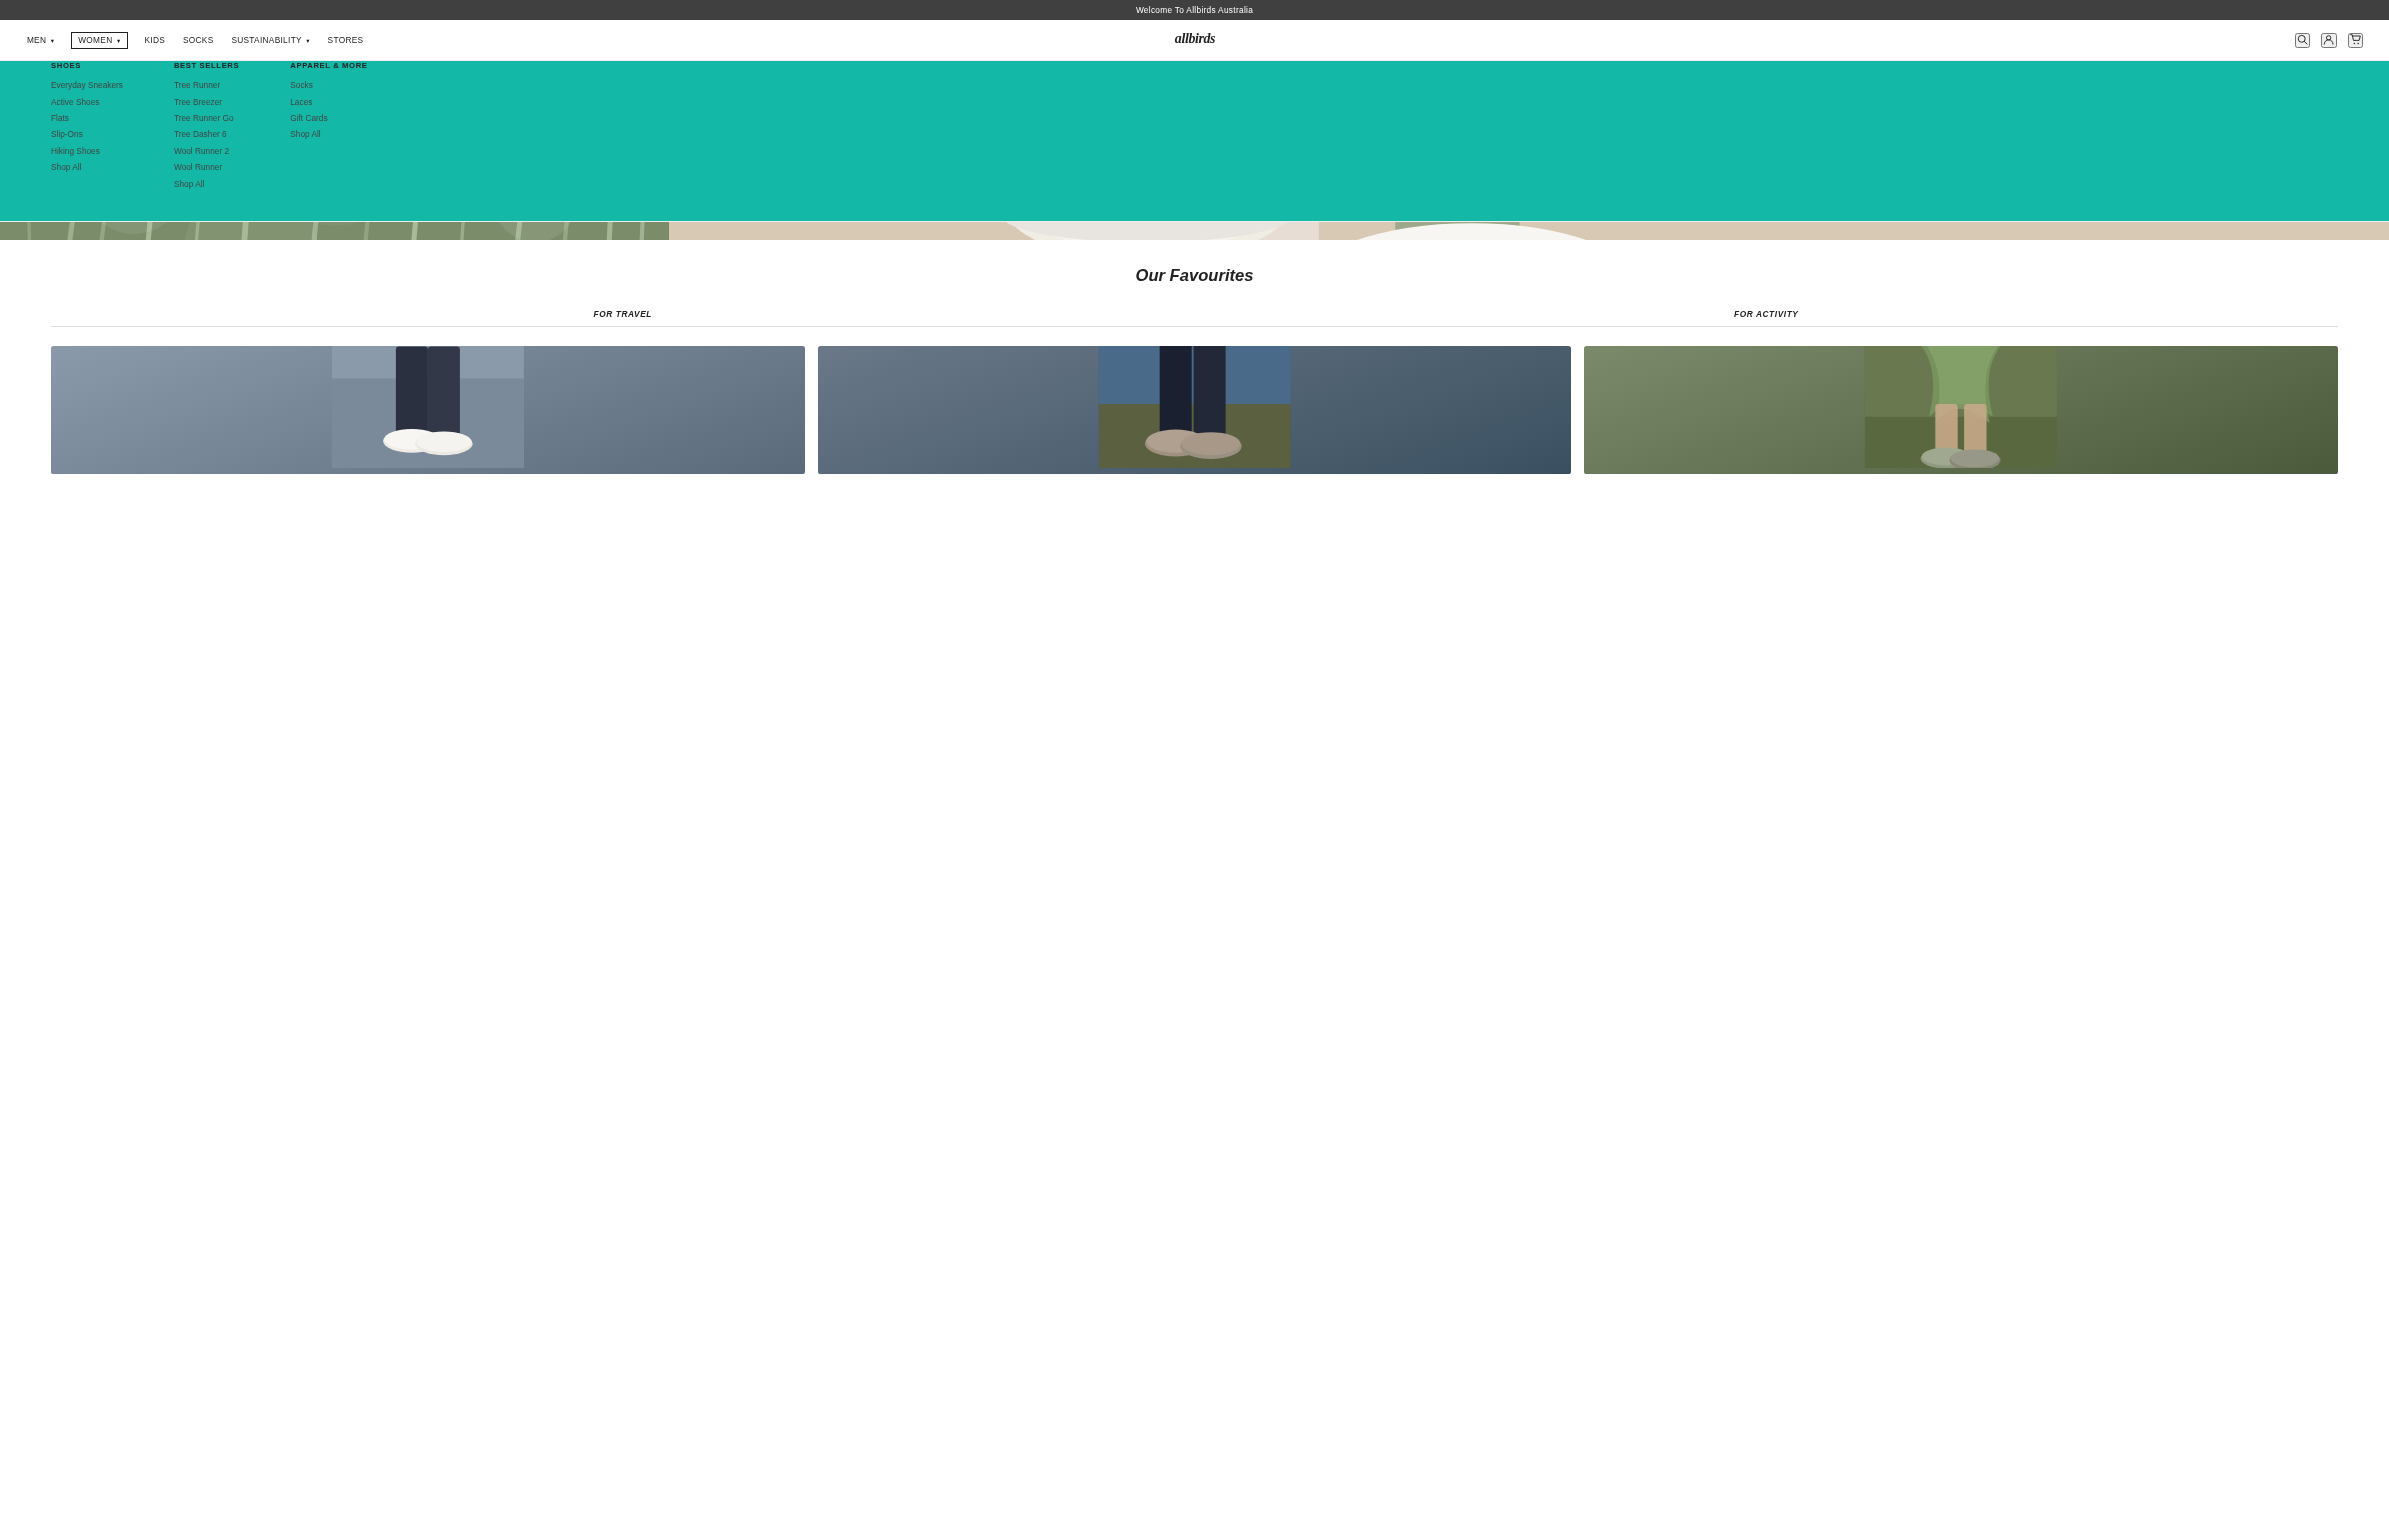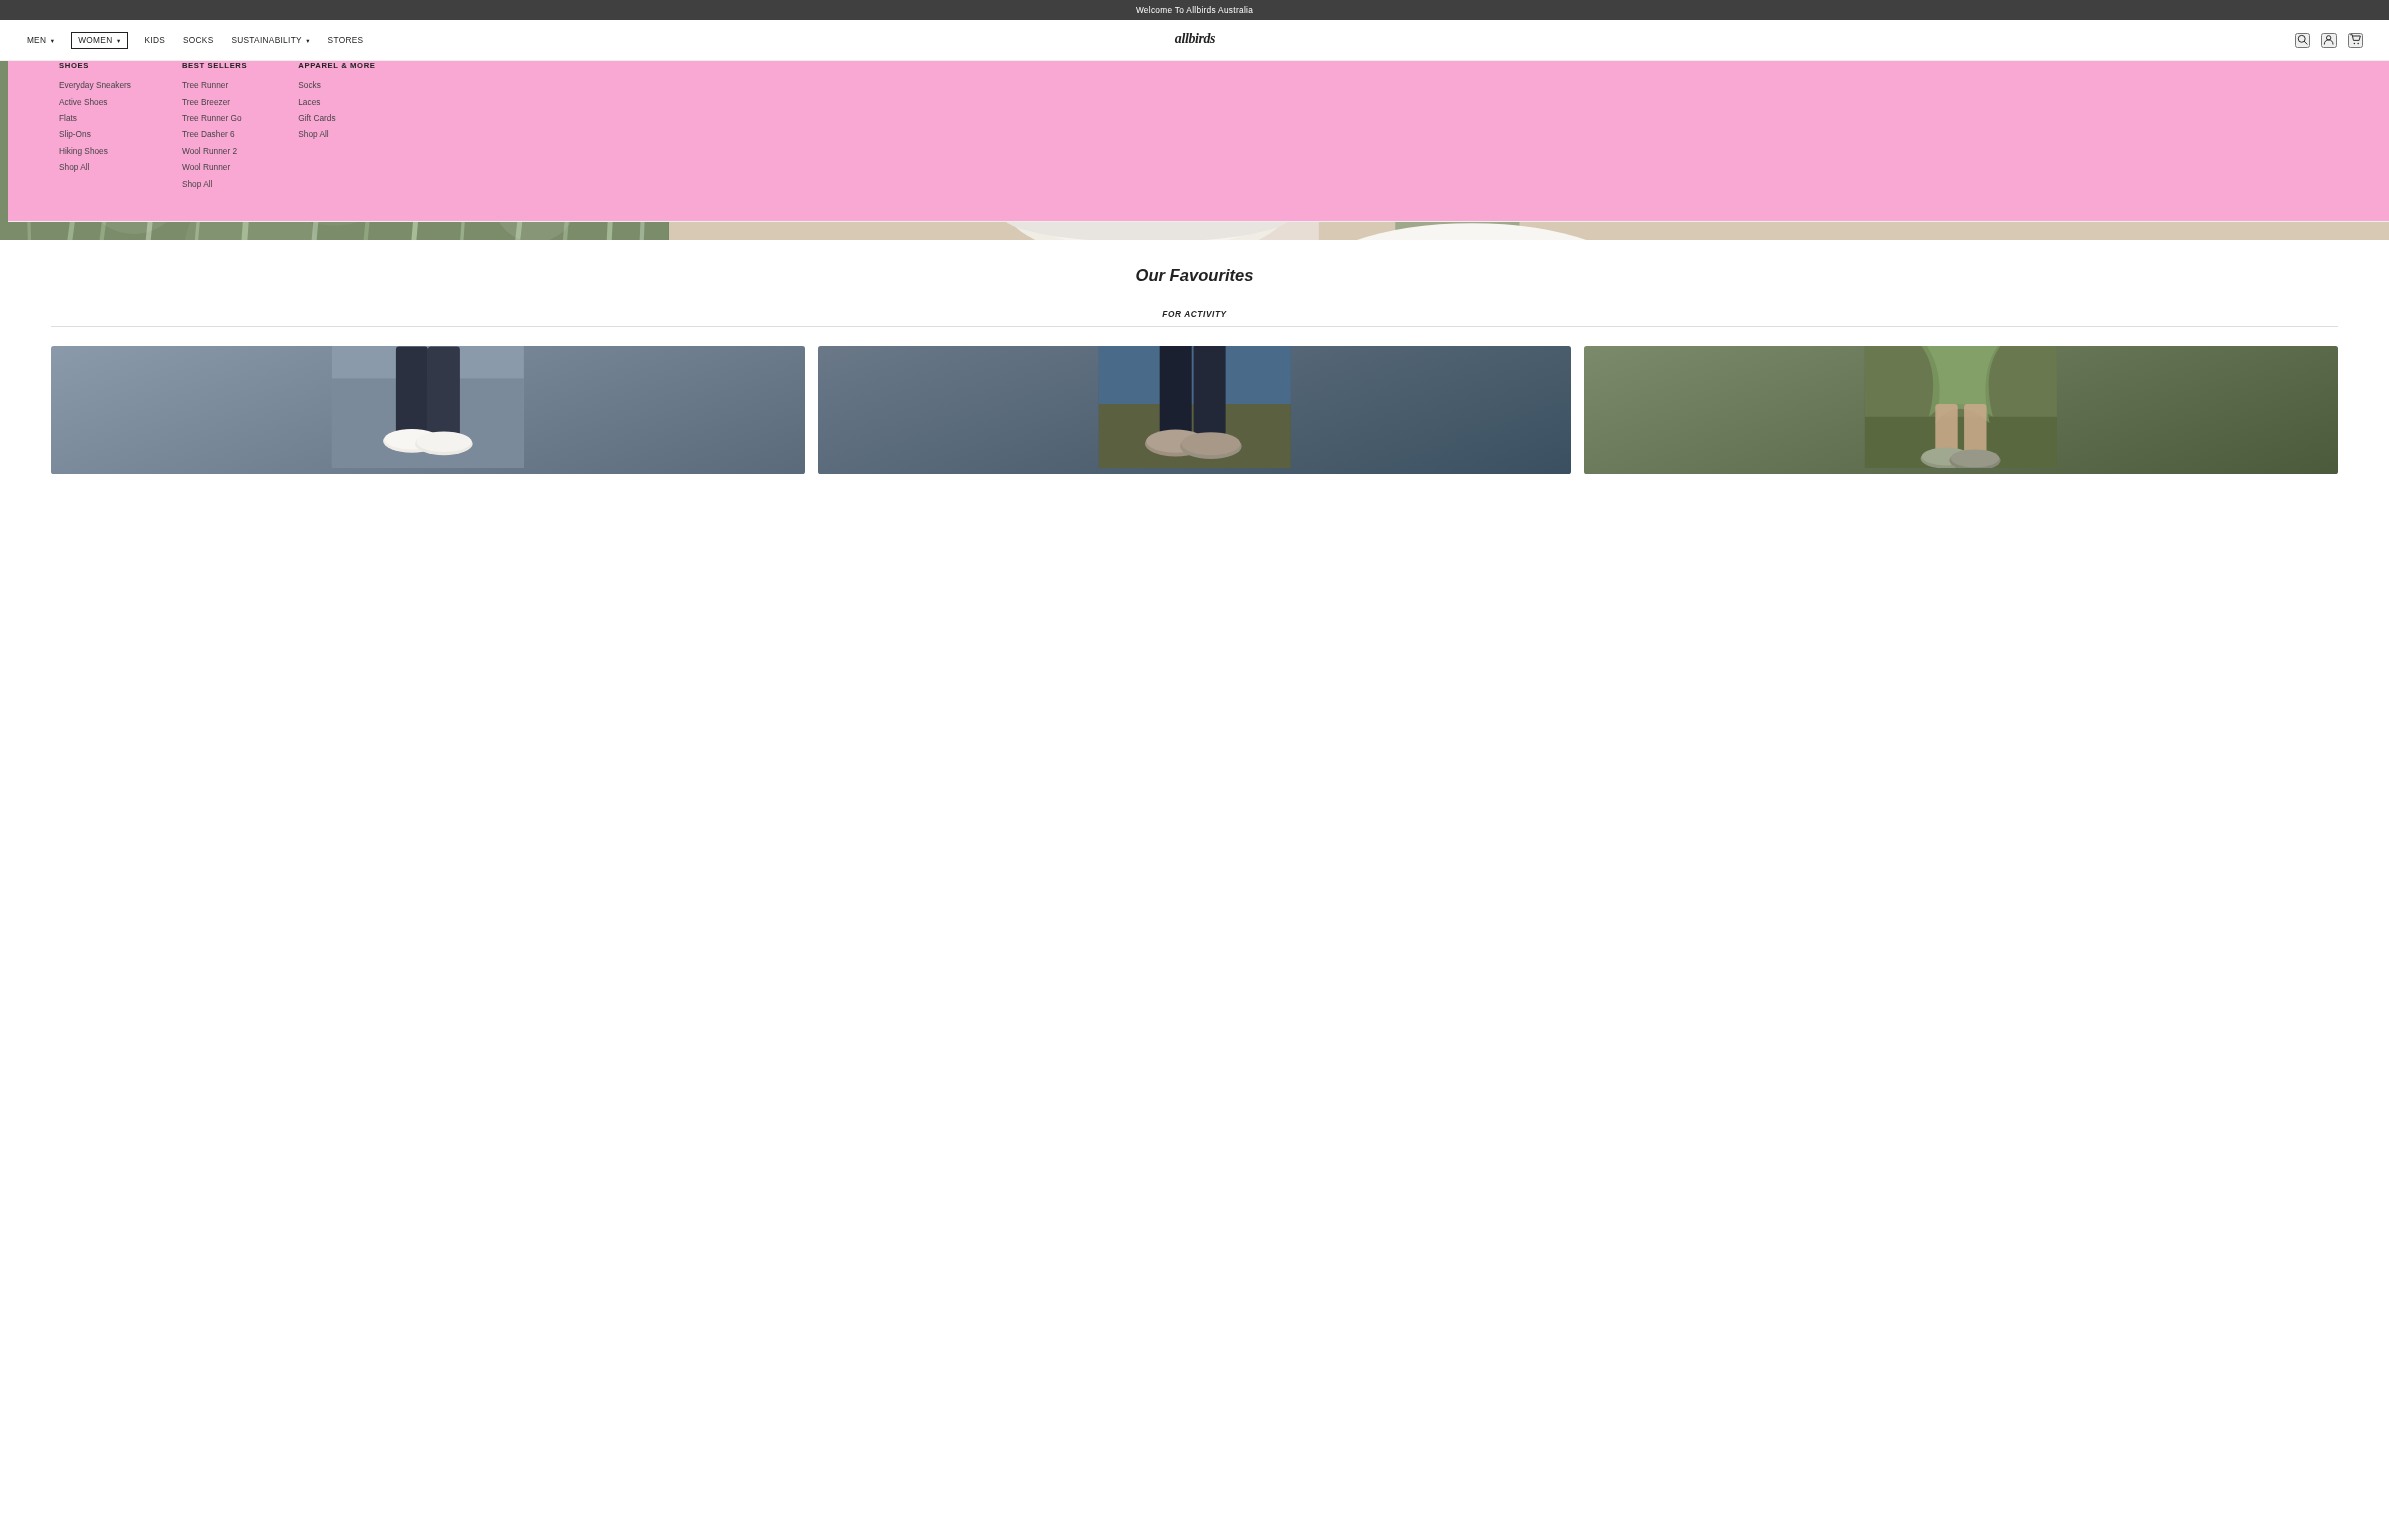--- a/index.html
+++ b/index.html
@@ -72,23 +72,23 @@
       align-items: center;
       justify-content: center;
       width: 15.3px;
       height: 15.3px;
     }
 
     
     .mega-menu {
       position: absolute;
       top: 41px;
-      left: 8px;
+      left: 0;
       right: 0;
-      background: #f9a8d4;
+      background: #14b8a6;
       border-top: 0.6px solid #eee;
       border-bottom: 0.6px solid #eee;
       padding: 19px 51px 25.6px 51px;
       display: flex;
       gap: 51px;
       z-index: 99;
     }
     .menu-column h3 {
       font-size: 7.7px;
       font-weight: 700;
@@ -450,20 +450,21 @@
         </div>
       </div>
     </div>
   </div>
 </div>
 
 <div class="favourites-section">
   <h2>Our Favourites</h2>
 
   <div class="tabs">
+    <div class="tab">FOR TRAVEL</div>
     <div class="tab">FOR ACTIVITY</div>
   </div>
 
   <div class="product-grid">
 
     <div class="product-card">
       <div class="product-card-image">
         <div class="product-img-1">
           <svg width="100%" height="128" viewBox="0 0 300 200" xmlns="http://www.w3.org/2000/svg">
             <rect width="300" height="200" fill="#8a9aaa"></rect>

